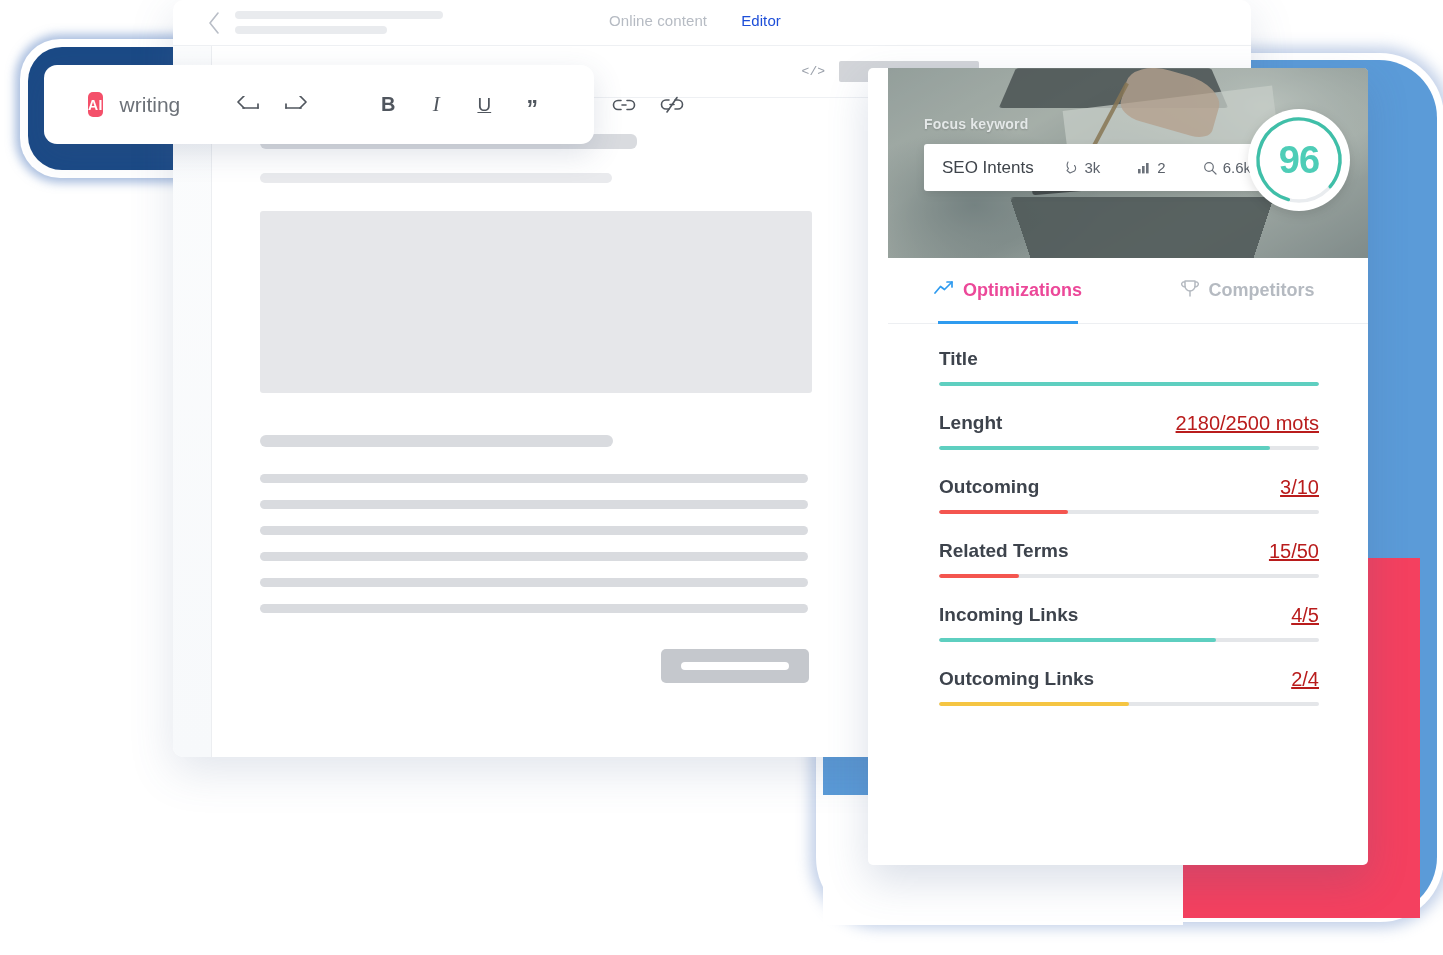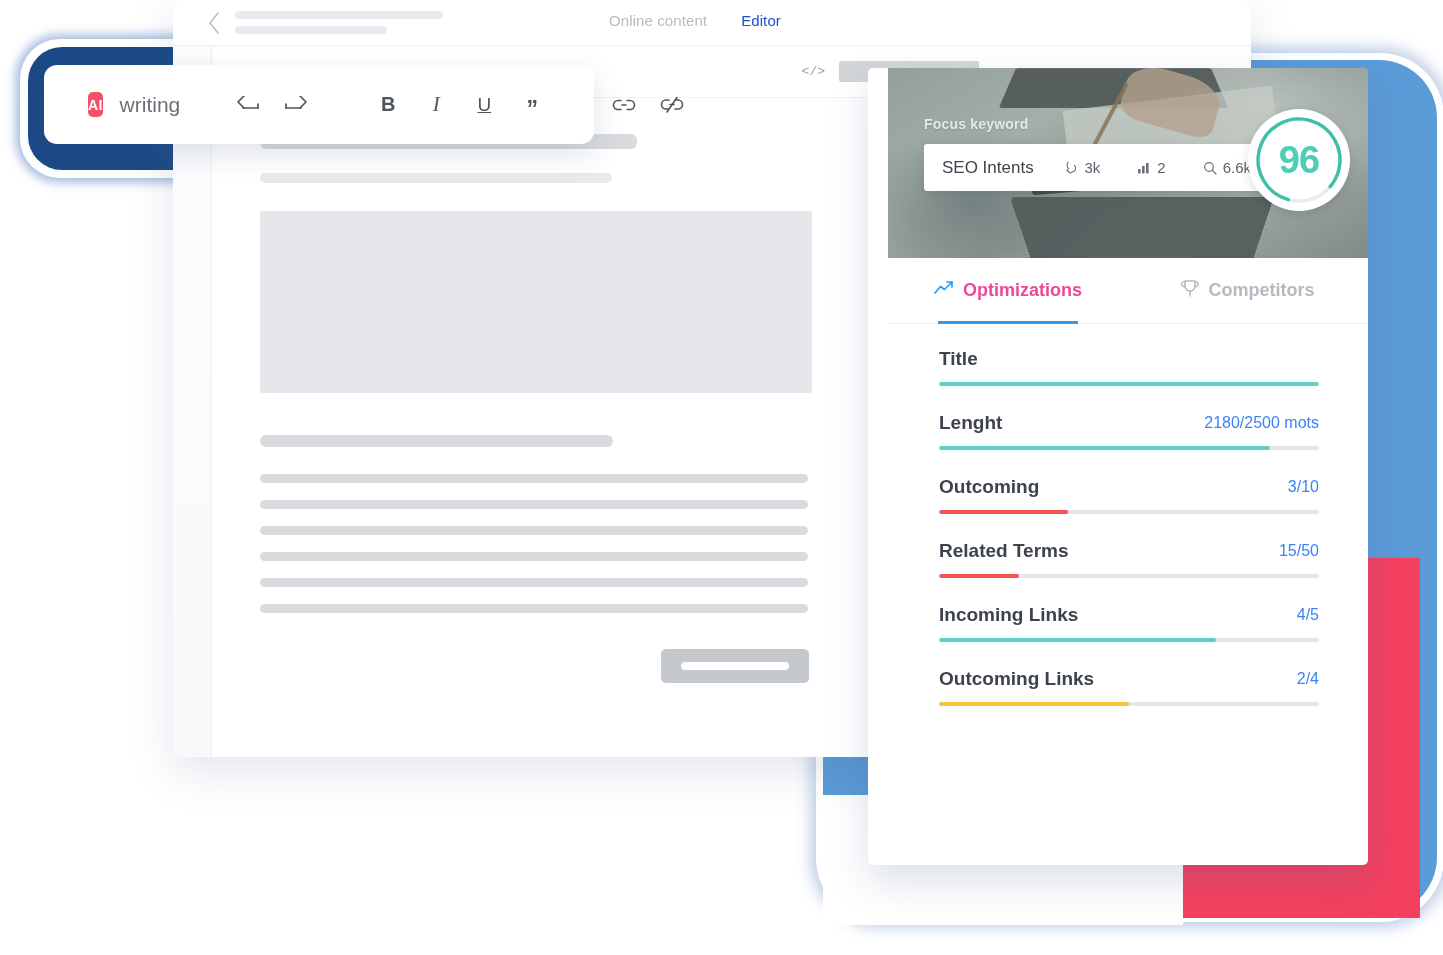--- a/index.html
+++ b/index.html
@@ -204,21 +204,21 @@
   .seo-tab.active { color: #ec4899; }
   .seo-tab.active::after {
     content:""; position:absolute; left: 50px; right: 50px; bottom:-1px;
     height: 3px; background:#2f9bef;
   }
 
   .metrics { padding: 20px 49px 0 51px; }
   .metric { margin-bottom: 22px; }
   .metric-top { display:flex; align-items:center; justify-content:space-between; height: 30px; }
   .metric-label { font-size: 19px; font-weight:bold; color:#3d434c; }
-  .metric-value { font-size: 16px; color:#3b82f6; }
+  .metric-value { font-size: 20px; color:#b91c1c;text-decoration:underline; }
   .metric-track { height: 4px; background:#e4e6e9; border-radius:3px; margin-top: 8px; overflow:hidden; }
   .metric-fill { height: 100%; border-radius:3px; }
 </style>
 </head>
 <body>
 
 <div class="stage">
 
   <div class="shape-blue-frame-soft"></div>
   <div class="shape-blue-frame"></div>

